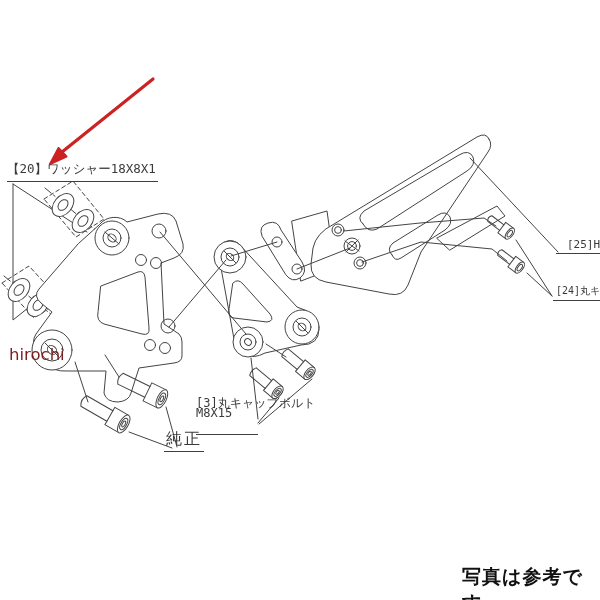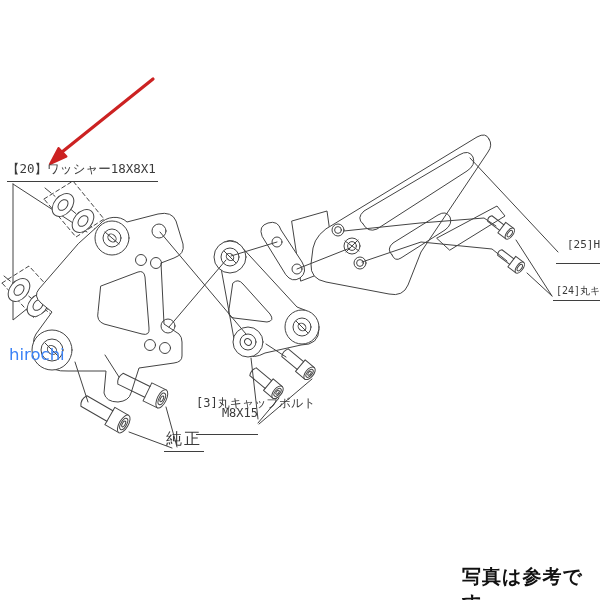--- a/index.html
+++ b/index.html
@@ -3,26 +3,26 @@
 <meta charset="utf-8">
 <style>
   html,body{margin:0;padding:0;background:#fff;}
   #stage{position:relative;width:600px;height:600px;background:#fff;overflow:hidden;
          font-family:"DejaVu Sans",sans-serif;}
   #lineart{position:absolute;left:0;top:0;}
   .cadlabel{position:absolute;color:#3a3a3a;font-family:"DejaVu Sans Mono","DejaVu Sans",monospace;
             white-space:nowrap;}
   .underlined{border-bottom:1.4px solid #3f3f3f;}
   #l20{left:7px;top:161px;width:151px;font-size:12.5px;padding-bottom:3px;overflow:hidden;}
-  #l25{left:556px;top:238px;width:44px;font-size:11px;padding-bottom:12px;text-indent:11px;overflow:hidden;}
+  #l25{left:556px;top:238px;width:44px;font-size:11px;padding-bottom:2px;text-indent:11px;overflow:hidden;}
   #l24{left:553px;top:284px;width:47px;font-size:10px;padding-bottom:2px;text-indent:3px;overflow:hidden;}
   #l3{left:196px;top:399px;width:62px;font-size:12px;line-height:9.5px;padding-bottom:16px;}
-  #l3 .line2{text-align:right;}
+  #l3 .line2{text-align:left;}
   #junsei{left:164px;top:429px;font-size:16px;letter-spacing:2px;padding:0 2px 1px 2px;}
-  #hirochi{position:absolute;left:9px;top:345px;font-size:16.5px;color:#3b82f6;
+  #hirochi{position:absolute;left:9px;top:345px;font-size:16.5px;color:#7f1d1d;
            font-family:"DejaVu Sans",sans-serif;}
   #caption{position:absolute;left:462px;top:564px;font-size:19px;font-weight:700;color:#111;
            letter-spacing:1px;font-family:"DejaVu Sans",sans-serif;}
 </style>
 </head>
 <body>
 
 <div id="stage">
 
   <svg id="lineart" width="600" height="600" viewBox="0 0 600 600">

